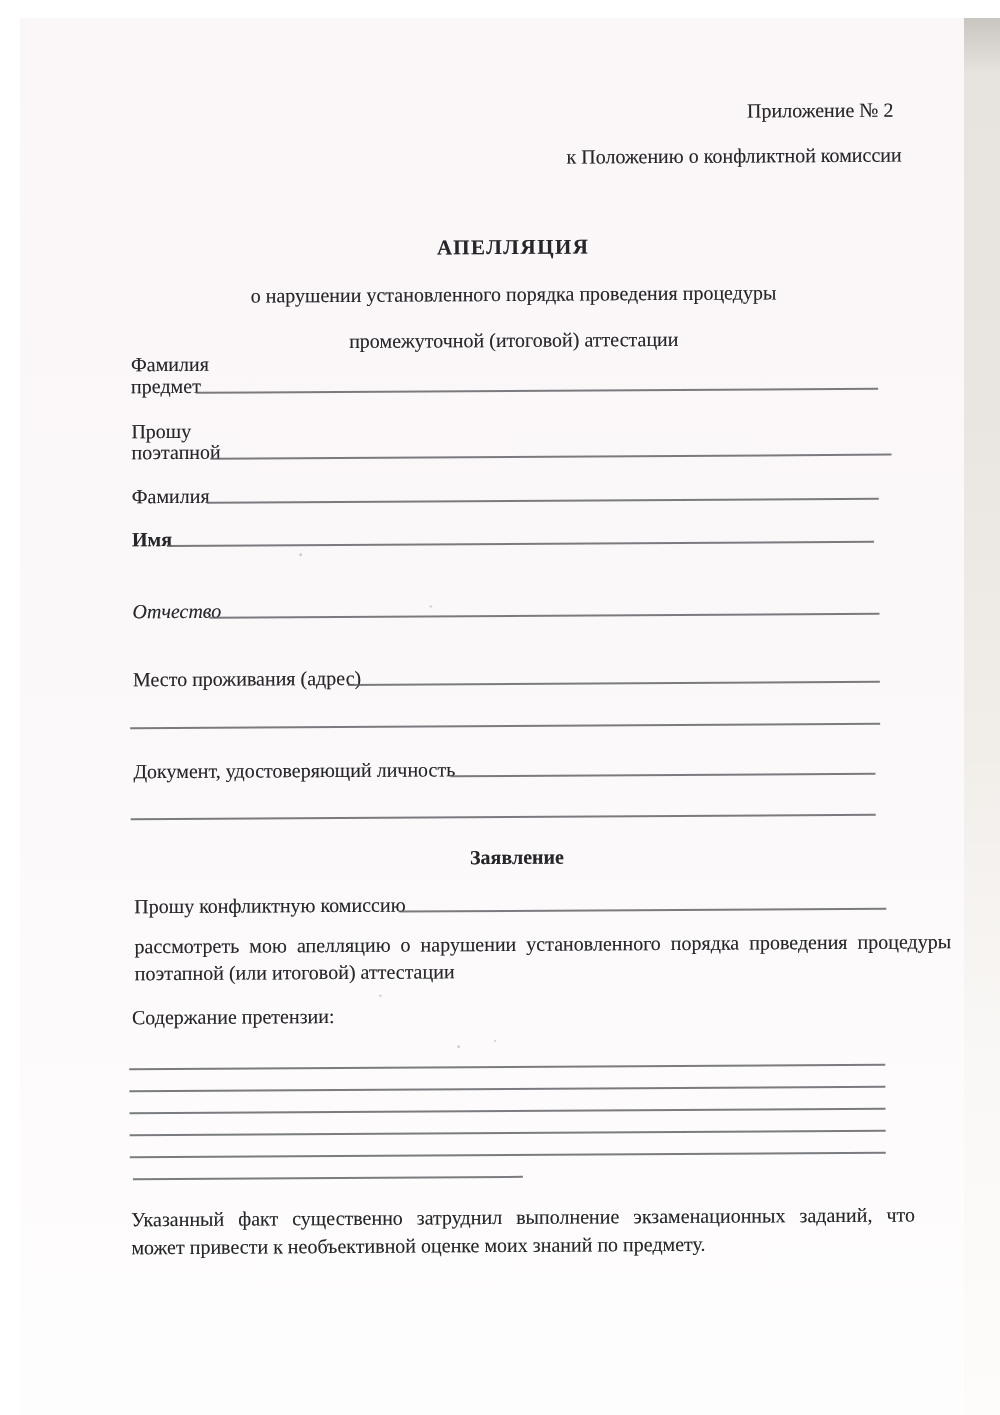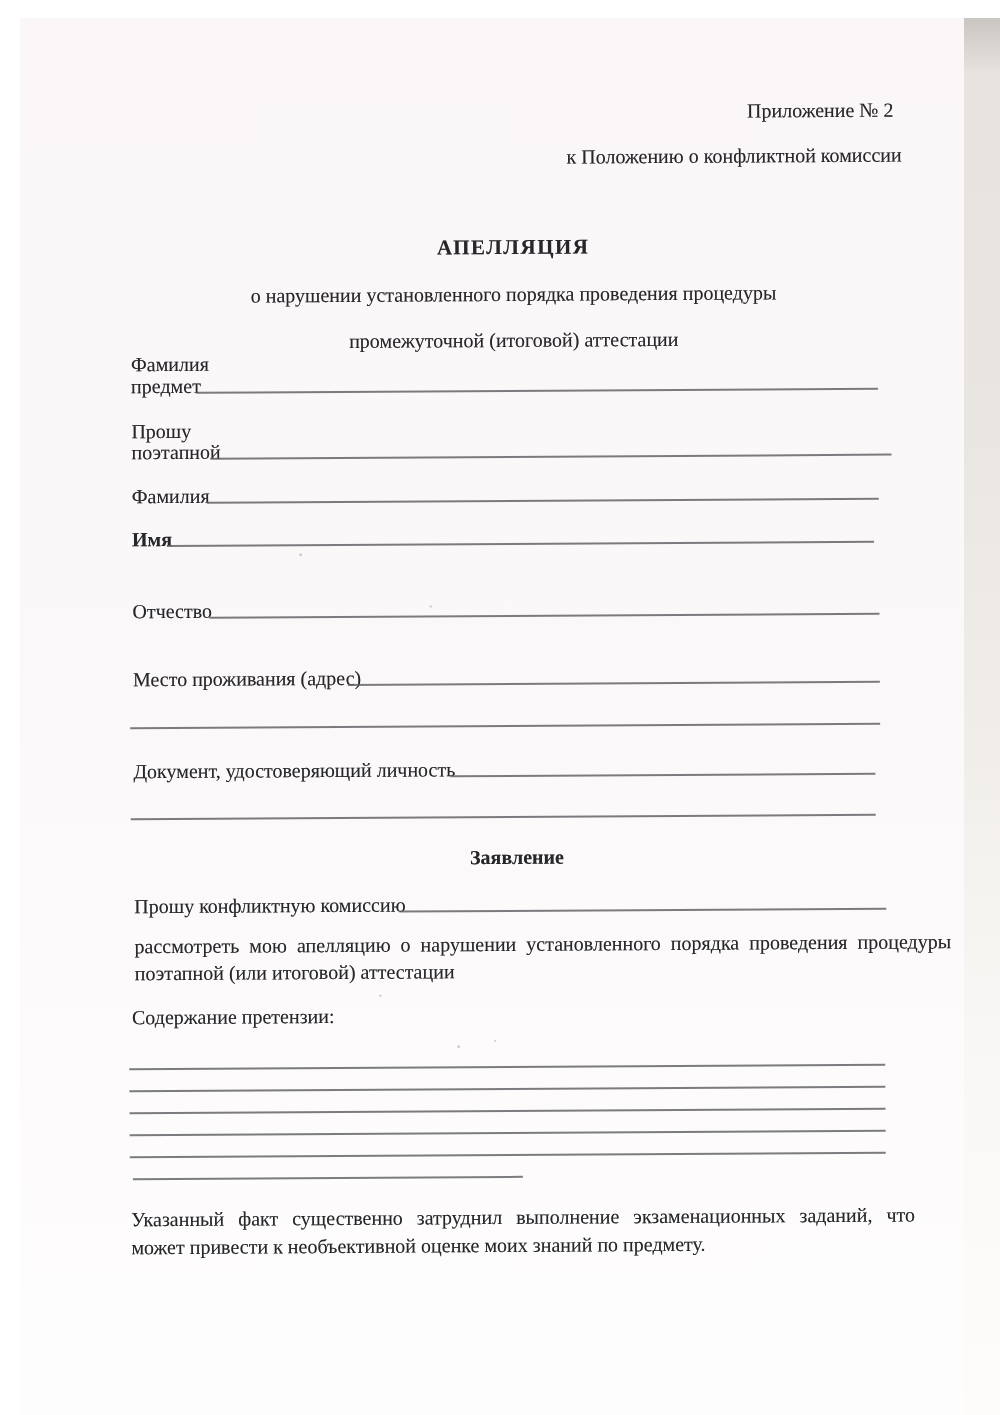--- a/index.html
+++ b/index.html
@@ -102,21 +102,21 @@
   <div class="blank-line" style="top:456px; left:212px; width:681px;"></div>
 
   <div class="t" style="top:482px; left:133px;">Фамилия</div>
   <div class="t" style="top:482px; left:215px;"></div>
   <div class="blank-line" style="top:500px; left:208px; width:672px;"></div>
 
   <div class="t" style="top:525px; left:133px;font-weight:bold;">Имя</div>
   <div class="t" style="top:525px; left:175px;"></div>
   <div class="blank-line" style="top:543px; left:168px; width:707px;"></div>
 
-  <div class="t" style="top:597px; left:133px;">Отчество</div>
+  <div class="t" style="top:597px; left:133px;font-style:italic;">Отчество</div>
   <div class="t" style="top:597px; left:217px;"></div>
   <div class="blank-line" style="top:615px; left:210px; width:670px;"></div>
 
   <div class="t" style="top:665px; left:133px;">Место проживания (адрес)</div>
   <div class="t" style="top:665px; left:355px;"></div>
   <div class="blank-line" style="top:683px; left:348px; width:532px;"></div>
   <div class="blank-line" style="top:725px; left:130px; width:750px;"></div>
 
   <div class="t" style="top:757px; left:133px;">Документ, удостоверяющий личность</div>
   <div class="t" style="top:757px; left:457px;"></div>

